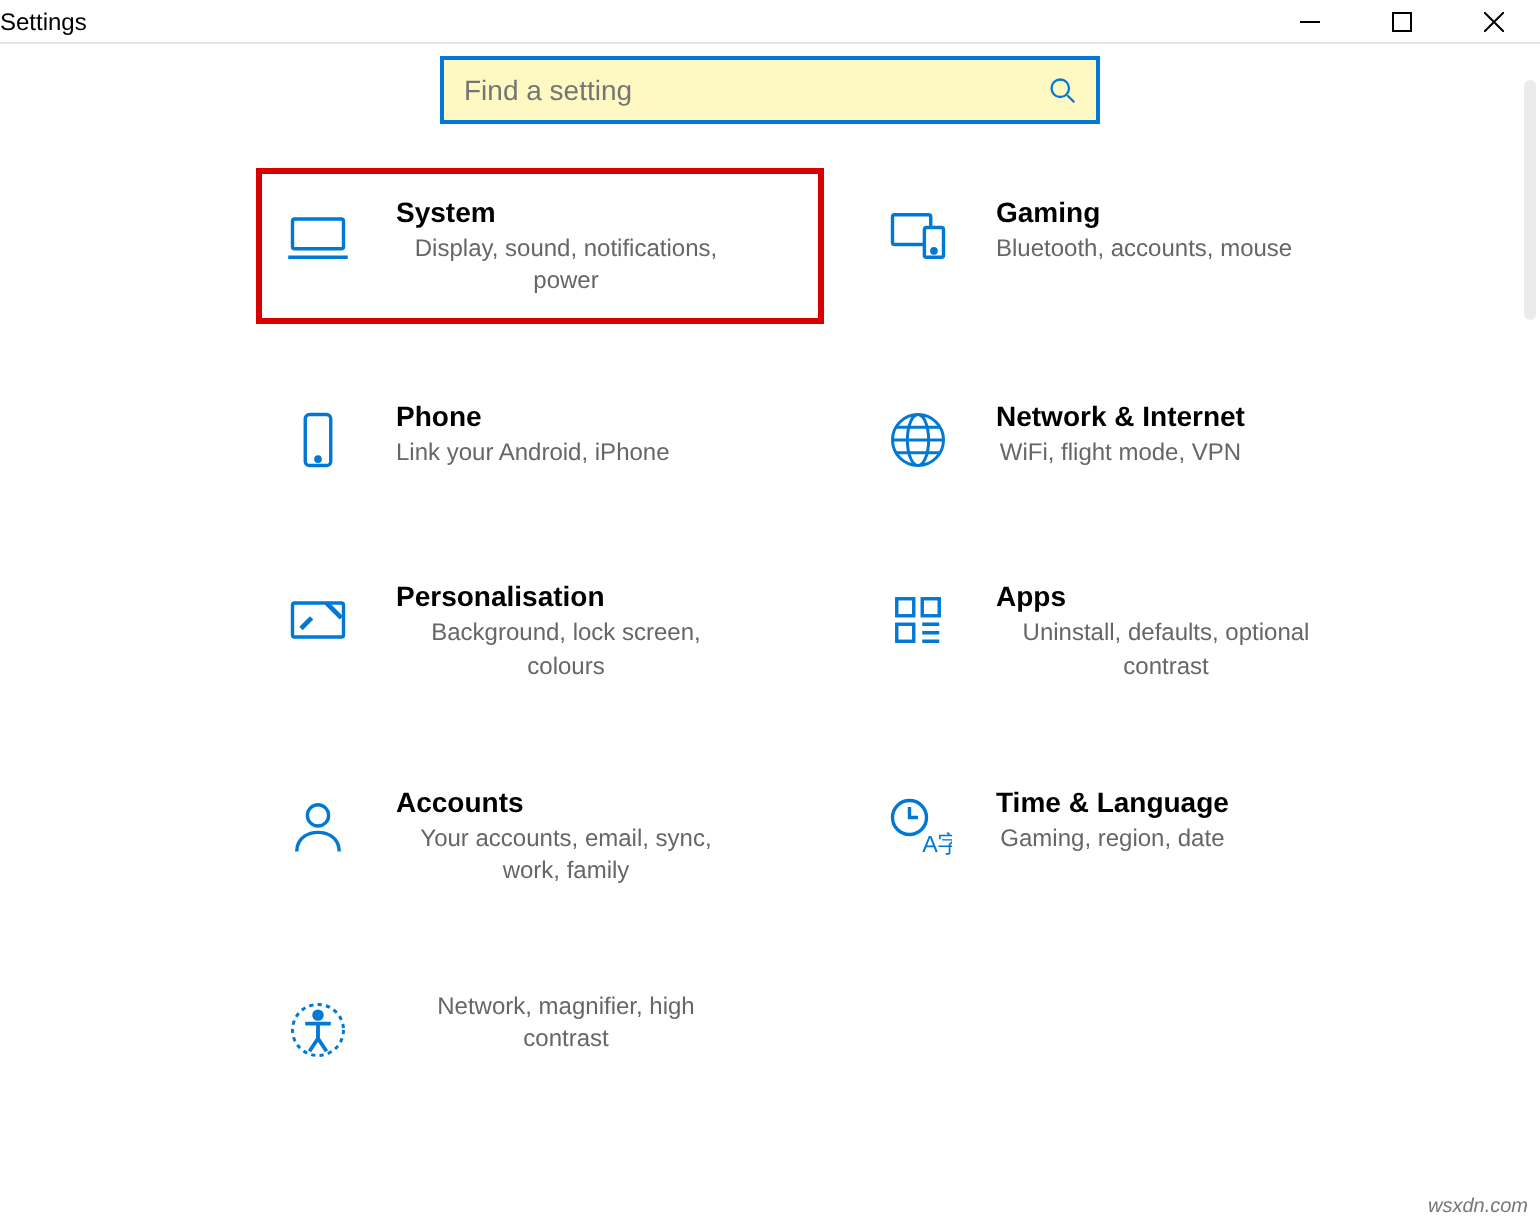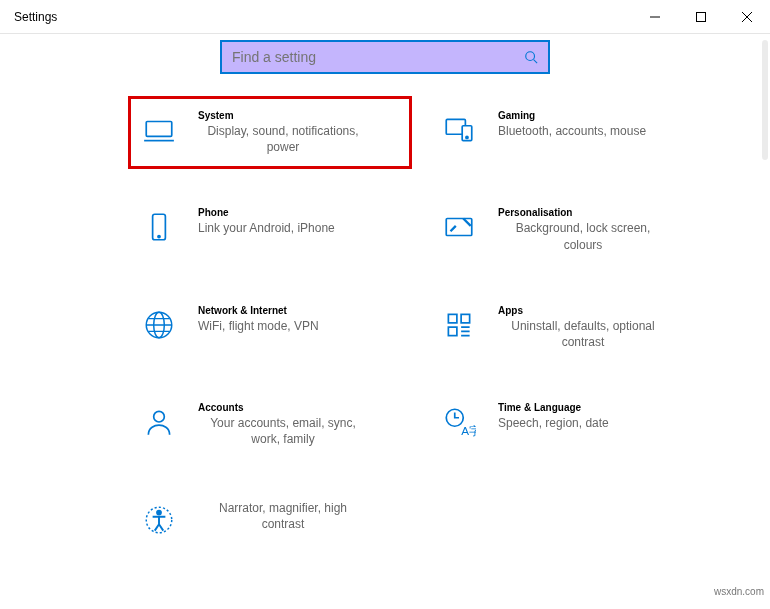--- a/index.html
+++ b/index.html
@@ -1,39 +1,39 @@
 <!DOCTYPE html>
 <html><head>
   <meta charset="utf-8">
   <style>
     * { margin:0; padding:0; box-sizing:border-box; font-family:"Segoe UI", Tahoma, sans-serif; }
     body { width:770px; height:609px; background:#fff; overflow:hidden; position:relative; }
 
     
-    .titlebar { height:34px; display:flex; align-items:center; justify-content:space-between; padding:0 0 0 14px; border-bottom:1px solid #e5e5e5; }
+    .titlebar { height:22px; display:flex; align-items:center; justify-content:space-between; padding:0 0 0 0; border-bottom:1px solid #e5e5e5; }
     .titlebar-title { font-size:12px; color:#000; }
     .titlebar-controls { display:flex; height:100%; }
     .win-btn { width:46px; display:flex; align-items:center; justify-content:center; font-size:12px; cursor:default; }
 
     
     .search-wrap { display:flex; justify-content:center; padding:6px 0 24px; }
-    .search { width:330px; height:34px; border:2px solid #0078d4; background:#c4b5fd; display:flex; align-items:center; padding:0 10px; }
+    .search { width:330px; height:34px; border:2px solid #0078d4; background:#fef9c3; display:flex; align-items:center; padding:0 10px; }
     .search input { flex:1; border:0; outline:0; font-size:14px; color:#666; background:transparent; }
     .search-icon { width:14px; height:14px; color:#0078d4; }
 
     
     .grid { display:grid; grid-template-columns:repeat(2, 280px); column-gap:20px; row-gap:28px; padding:0 0 0 130px; }
     .tile { display:flex; align-items:flex-start; gap:22px; padding:12px 12px 12px 10px; cursor:pointer; }
     .tile.highlighted { outline:3px solid #d90000; outline-offset:-1px; }
     .tile-icon { width:36px; height:36px; color:#0078d4; flex:none; display:flex; align-items:center; justify-content:flex-end; margin-top:2px; }
     .tile-icon svg { width:34px; height:34px; }
-    .tile-text strong { display:block; font-size:10px; font-weight:600; color:#000; margin-bottom:2px; }
+    .tile-text strong { display:block; font-size:14px; font-weight:600; color:#000; margin-bottom:2px; }
     .tile-text span { font-size:12px; color:#666; line-height:1.35; display:block; max-width:170px;text-align:center; }
 
-    .watermark { position:absolute; right:6px; bottom:12px; font-size:10px; color:#777; }
+    .watermark { position:absolute; right:6px; bottom:0; font-size:10px; color:#777;font-style:italic; }
     .scroll-track { position:absolute; right:2px; top:40px; width:6px; height:540px; border-radius:3px; }
     .scroll-thumb { position:absolute; right:2px; top:40px; width:6px; height:120px; background:rgba(0,0,0,.08); border-radius:3px; }
   </style>
 </head>
 <body>
 
 <div class="titlebar">
   <div class="titlebar-title">Settings</div>
   <div class="titlebar-controls">
     <div class="win-btn">
@@ -101,42 +101,42 @@
         </svg>
     </div>
     <div class="tile-text">
       <strong>Phone</strong>
       <span>Link your Android, iPhone</span>
     </div>
   </div>
 
   <div class="tile">
     <div class="tile-icon">
-      <svg viewBox="0 0 32 32" fill="none" stroke="currentColor" stroke-width="1.6">
-          <rect x="4" y="8" width="24" height="16" rx="1"></rect>
-          <path d="M20 8 L27 15 M8 20 L13 15" stroke-width="2.2"></path>
-        </svg>
-    </div>
-    <div class="tile-text">
-      <strong>Personalisation</strong>
-      <span>Background, lock screen, colours</span>
-    </div>
-  </div>
-
-  <div class="tile">
-    <div class="tile-icon">
       <svg viewBox="0 0 32 32" fill="none" stroke="currentColor" stroke-width="1.4">
           <circle cx="16" cy="16" r="12"></circle>
           <ellipse cx="16" cy="16" rx="5" ry="12"></ellipse>
           <path d="M4 16 H28 M6 10 H26 M6 22 H26"></path>
         </svg>
     </div>
     <div class="tile-text">
       <strong>Network &amp; Internet</strong>
       <span>WiFi, flight mode, VPN</span>
+    </div>
+  </div>
+
+  <div class="tile">
+    <div class="tile-icon">
+      <svg viewBox="0 0 32 32" fill="none" stroke="currentColor" stroke-width="1.6">
+          <rect x="4" y="8" width="24" height="16" rx="1"></rect>
+          <path d="M20 8 L27 15 M8 20 L13 15" stroke-width="2.2"></path>
+        </svg>
+    </div>
+    <div class="tile-text">
+      <strong>Personalisation</strong>
+      <span>Background, lock screen, colours</span>
     </div>
   </div>
 
   <div class="tile">
     <div class="tile-icon">
       <svg viewBox="0 0 32 32" fill="none" stroke="currentColor" stroke-width="1.6">
           <rect x="6" y="6" width="8" height="8"></rect>
           <rect x="18" y="6" width="8" height="8"></rect>
           <rect x="6" y="18" width="8" height="8"></rect>
           <path d="M18 18 H26 M18 22 H26 M18 26 H26"></path>
@@ -164,35 +164,35 @@
   <div class="tile">
     <div class="tile-icon">
       <svg viewBox="0 0 32 32" fill="none" stroke="currentColor" stroke-width="1.6">
           <circle cx="12" cy="12" r="8"></circle>
           <path d="M12 7 V12 H16"></path>
           <text x="18" y="28" font-size="11" fill="currentColor" stroke="none">A字</text>
         </svg>
     </div>
     <div class="tile-text">
       <strong>Time &amp; Language</strong>
-      <span>Speech, region, date</span>
+      <span>Gaming, region, date</span>
     </div>
   </div>
 
 
   <div class="tile">
     <div class="tile-icon">
       <svg viewBox="0 0 32 32" fill="none" stroke="currentColor" stroke-width="1.4">
           <circle cx="16" cy="16" r="12" stroke-dasharray="2 2"></circle>
           <circle cx="16" cy="9" r="2" fill="currentColor"></circle>
           <path d="M10 13 H22 M16 13 V20 M16 20 L12 26 M16 20 L20 26" stroke-width="1.8"></path>
         </svg>
     </div>
     <div class="tile-text">
-      <span>Narrator, magnifier, high contrast</span>
+      <span>Network, magnifier, high contrast</span>
     </div>
   </div>
 
 </div>
 
 <div class="scroll-track"></div>
 <div class="scroll-thumb"></div>
 
 <div class="watermark">wsxdn.com</div>
 

